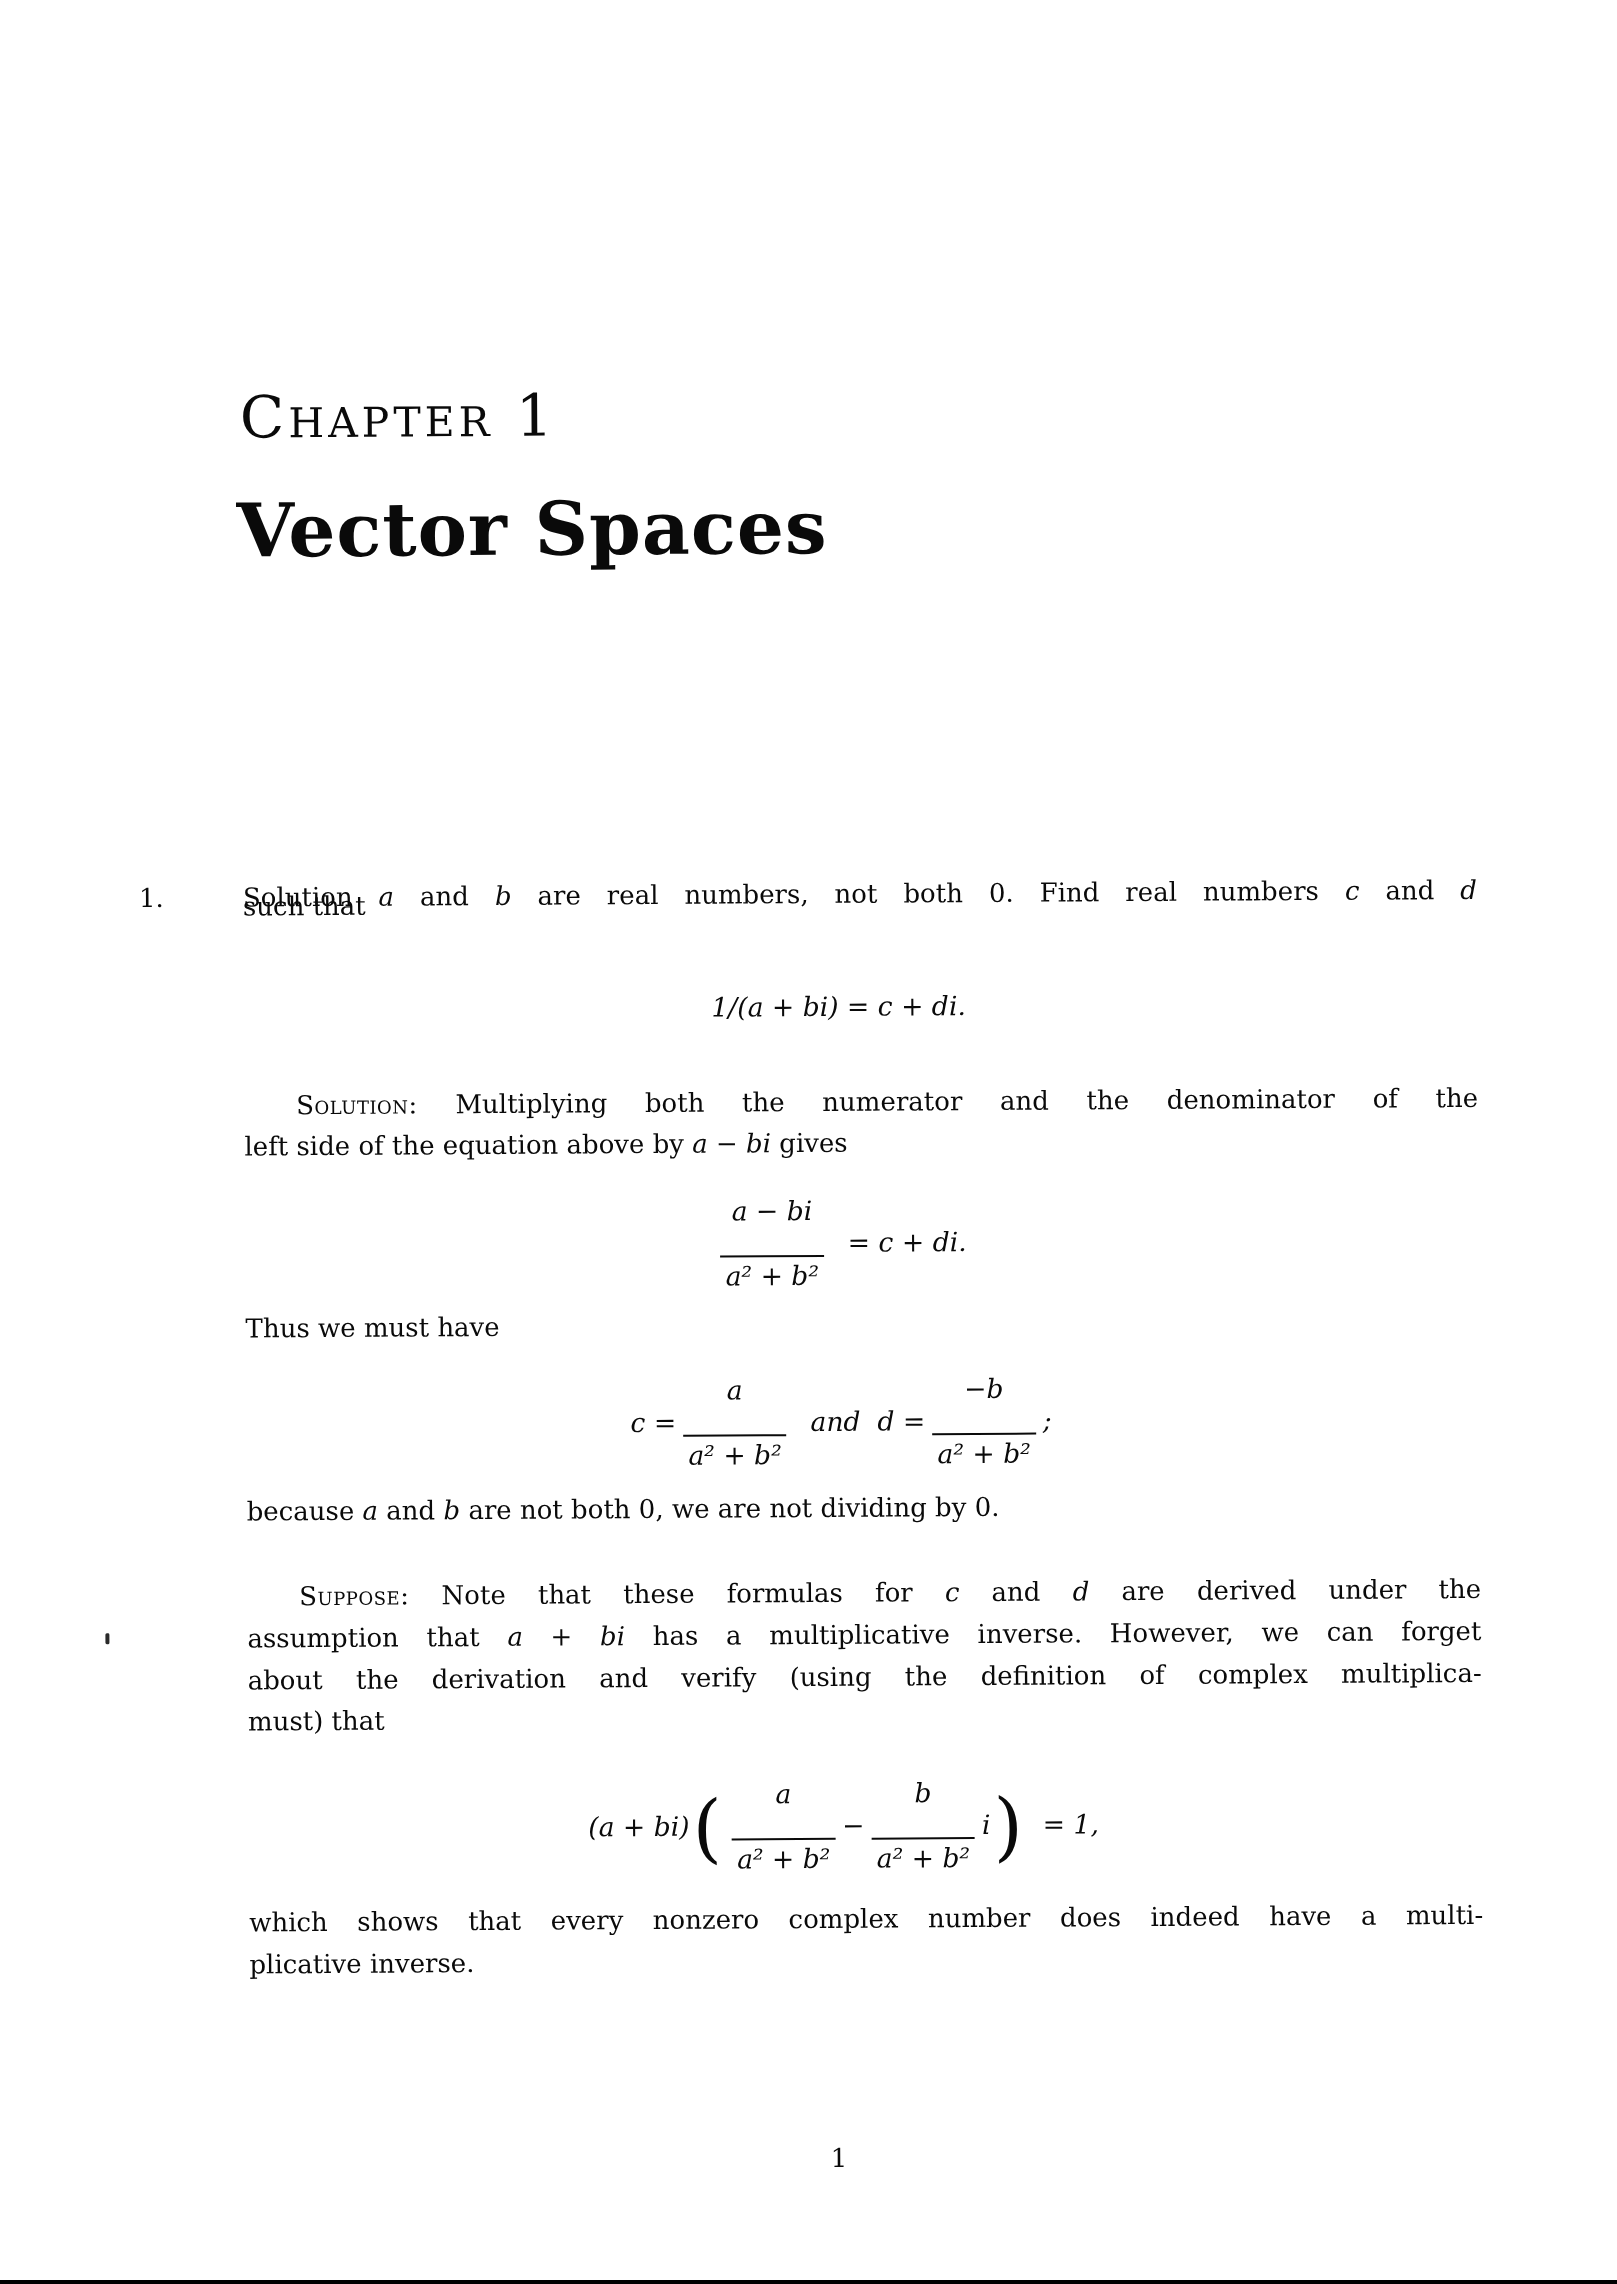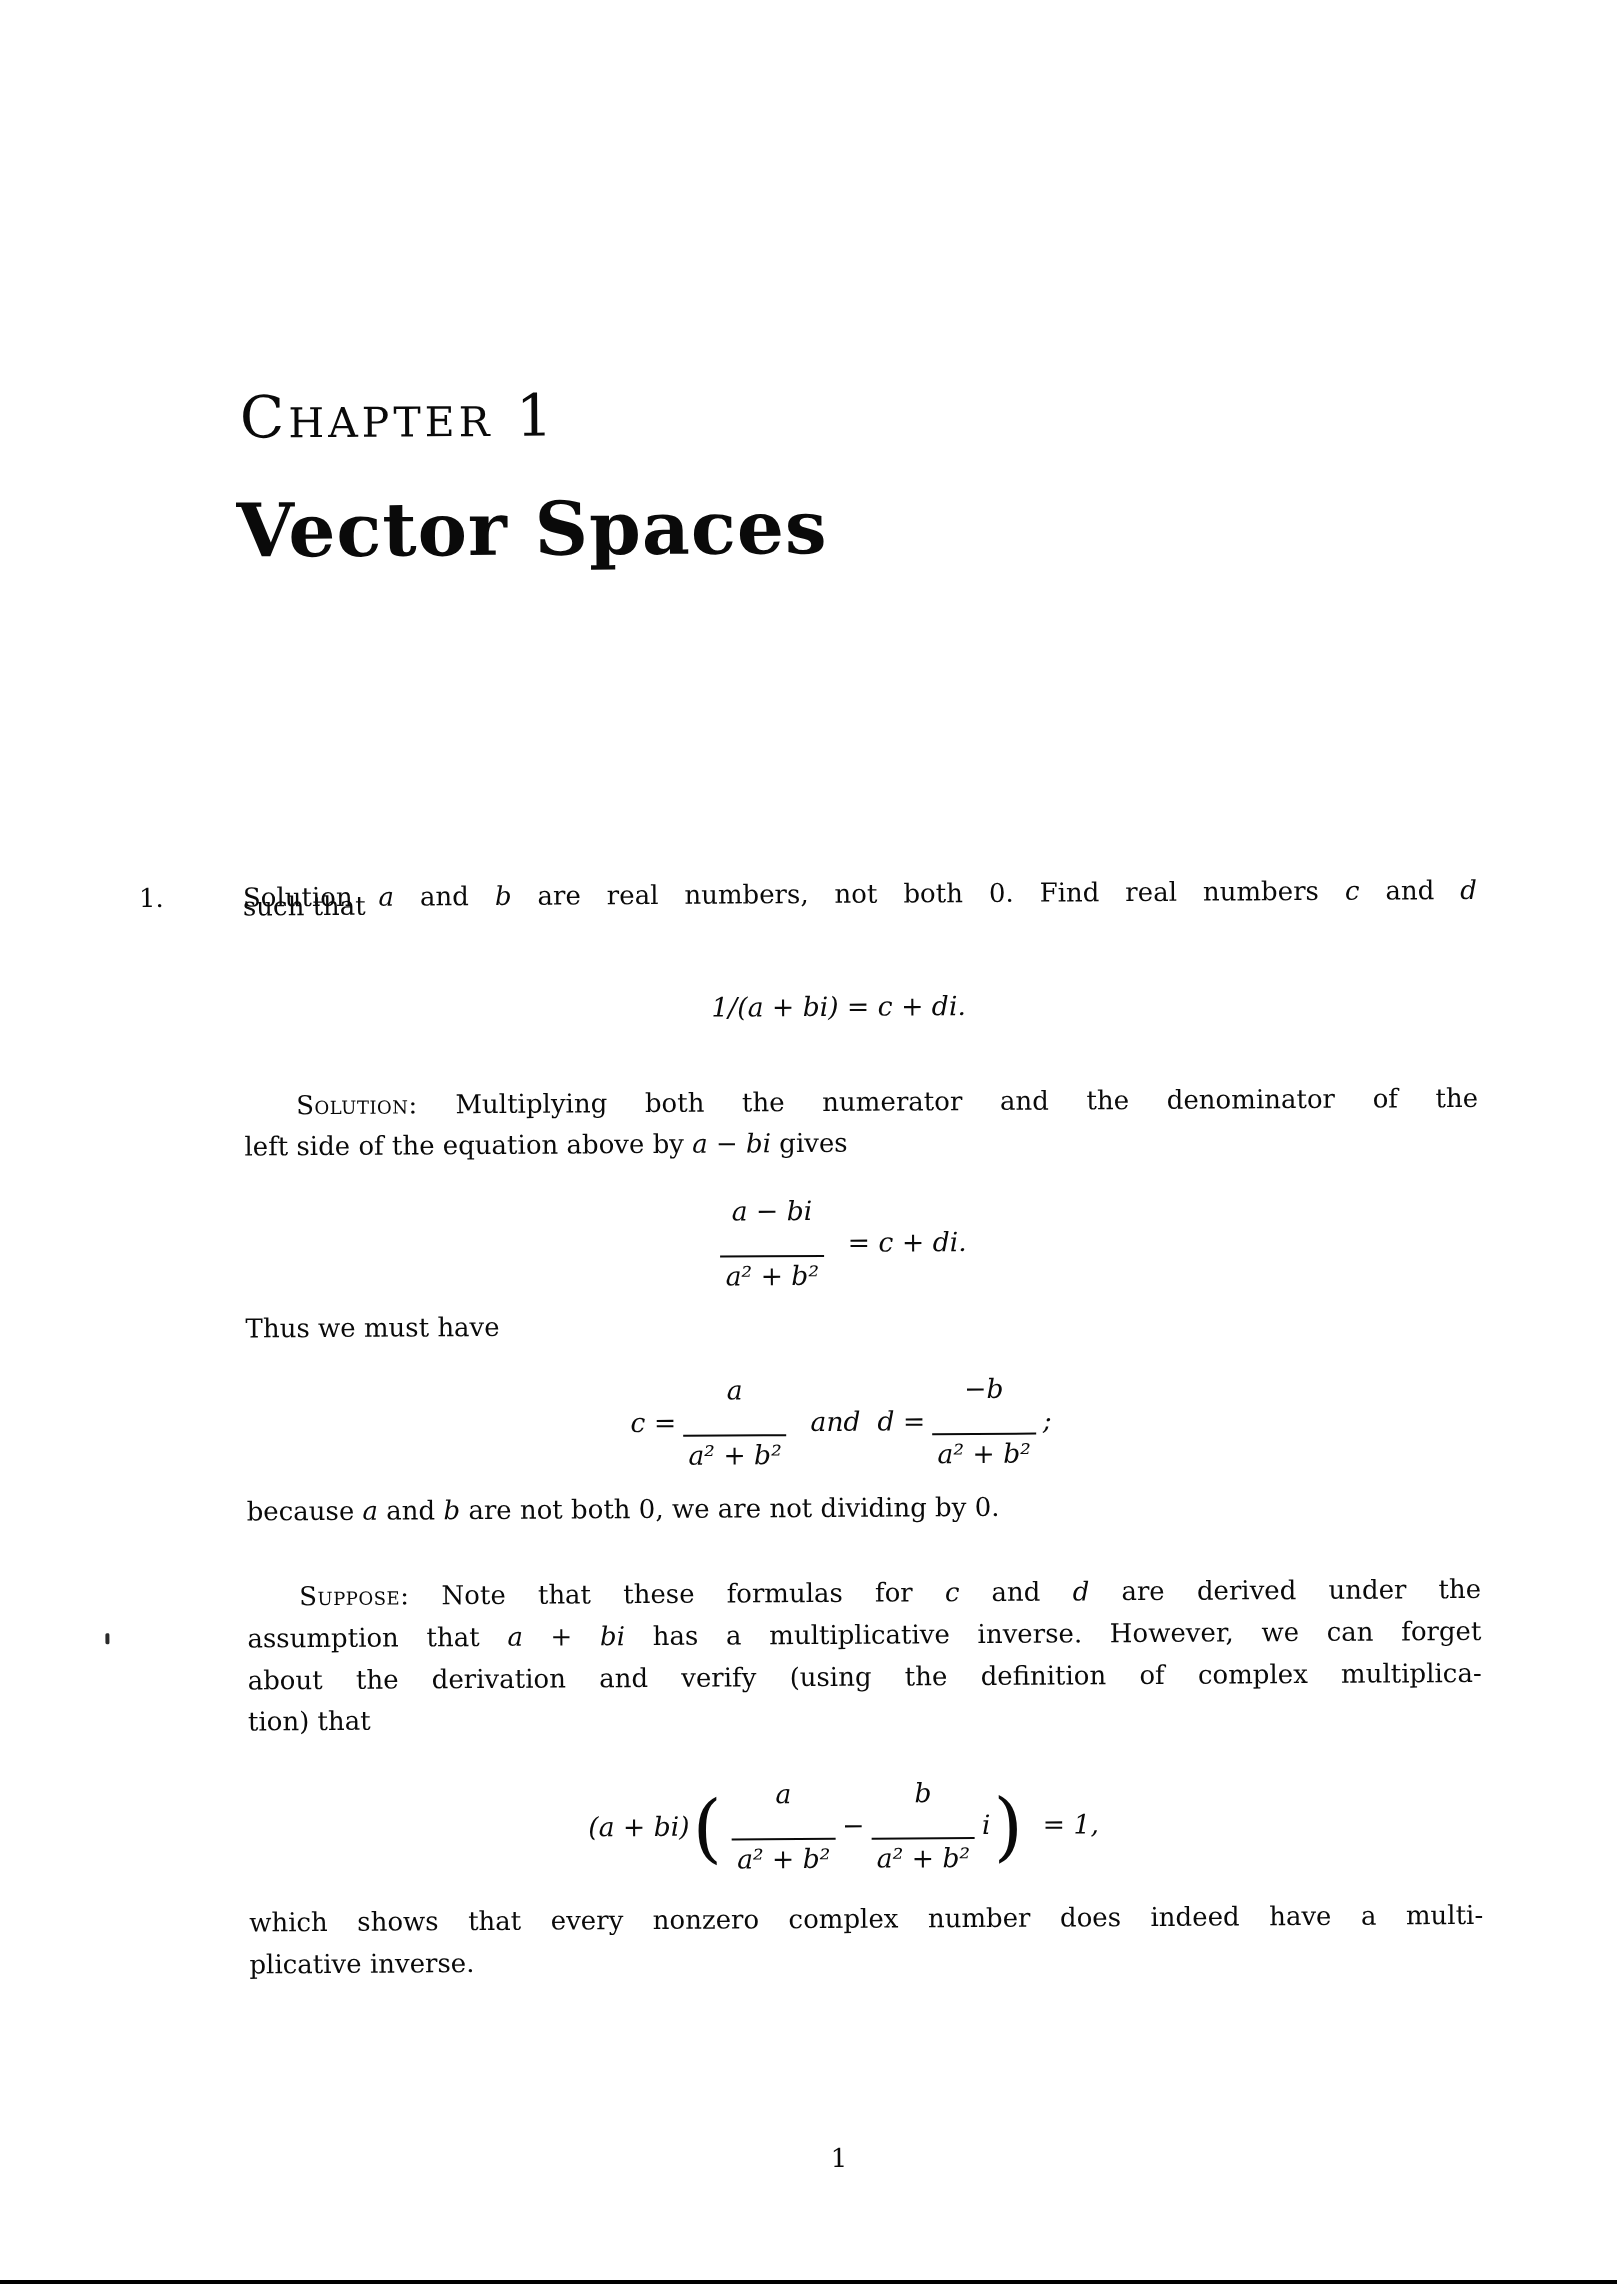--- a/index.html
+++ b/index.html
@@ -83,21 +83,21 @@
       <span class="den">a² + b²</span>
     </span>
     <span class="math">;</span>
   </div>
 
   <div class="line" style="top:1487px"><span class="seg up">because </span><span class="seg it">a</span><span class="seg up"> and </span><span class="seg it">b</span><span class="seg up"> are not both 0, we are not dividing by 0.</span></div>
 
   <div class="line jl" style="top:1572px;text-indent:52px"><span class="seg sc">Suppose:</span><span class="seg up"> Note that these formulas for </span><span class="seg it">c</span><span class="seg up"> and </span><span class="seg it">d</span><span class="seg up"> are derived under the</span></div>
   <div class="line jl" style="top:1614px"><span class="seg up">assumption that </span><span class="seg it">a + bi</span><span class="seg up"> has a multiplicative inverse. However, we can forget</span></div>
   <div class="line jl" style="top:1656px"><span class="seg up">about the derivation and verify (using the definition of complex multiplica-</span></div>
-  <div class="line" style="top:1697px"><span class="seg up">tion) that</span></div>
+  <div class="line" style="top:1697px"><span class="seg up">must) that</span></div>
 
   <div class="equation" style="top:1779px">
     <span class="math">(a + bi)</span>
     <span class="bigp">(</span>
     <span class="frac">
       <span class="num">a</span>
       <span class="den">a² + b²</span>
     </span>
     <span class="math">−</span>
     <span class="frac">

